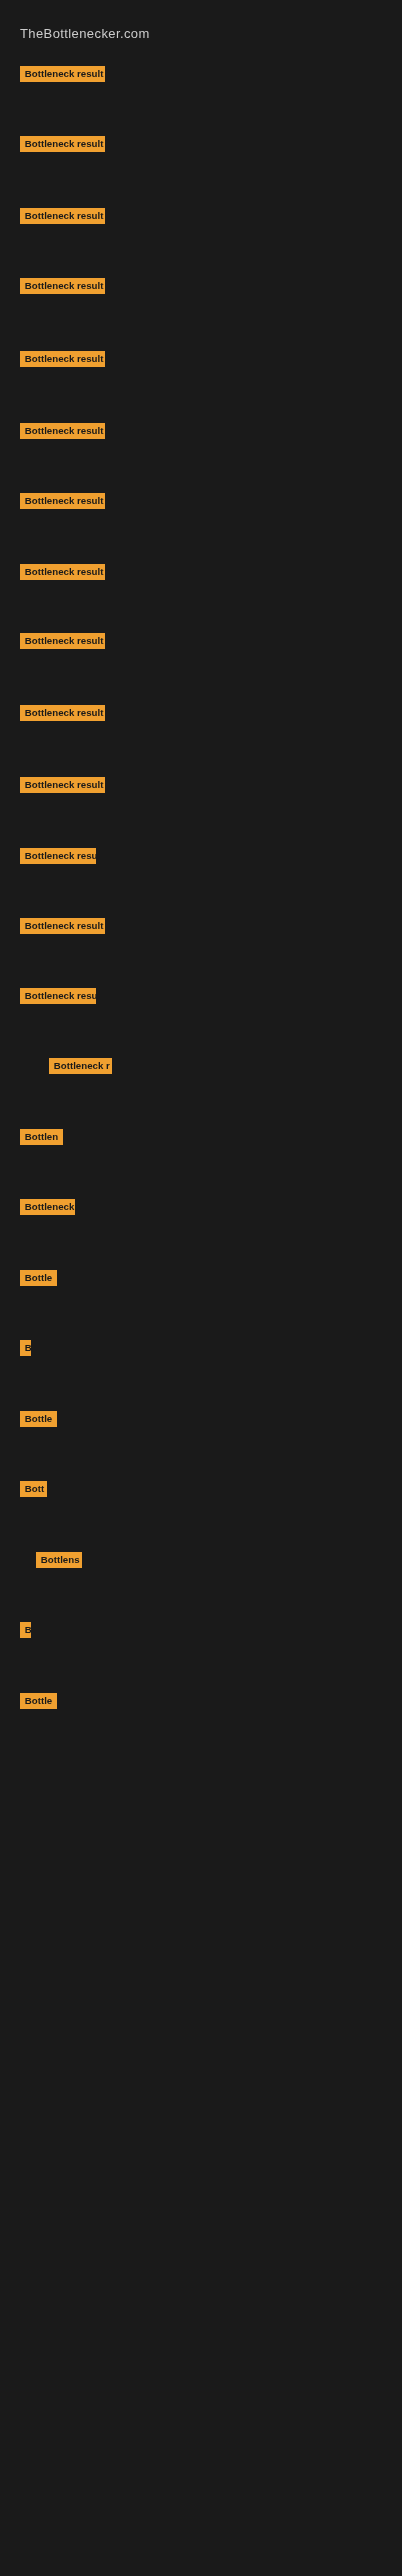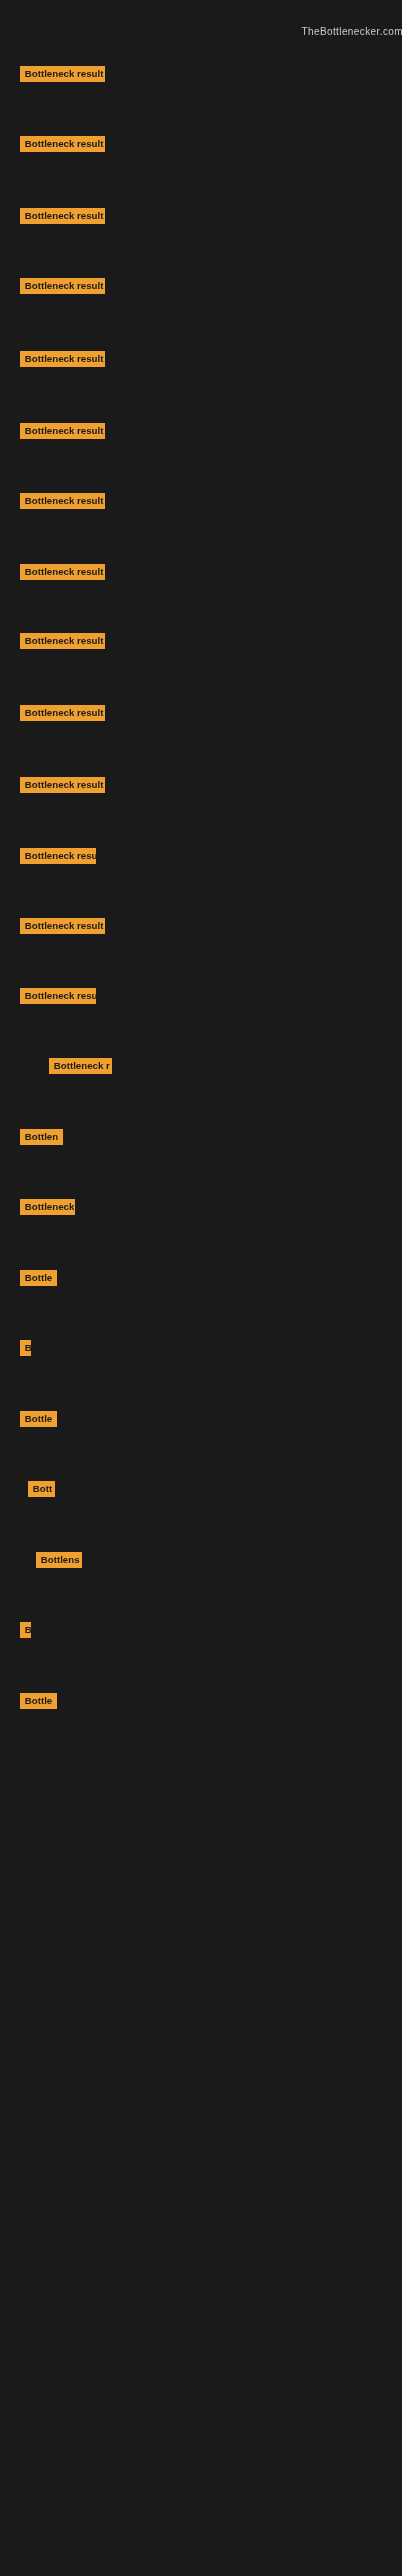--- a/index.html
+++ b/index.html
@@ -10,23 +10,23 @@
 
     body {
       width: 403px;
       min-height: 2576px;
       background-color: #1a1a1a;
       font-family: Arial, sans-serif;
       position: relative;
     }
 
     .site-title {
-      text-align: right;
+      text-align: left;
       color: #cccccc;
-      font-size: 10px;
+      font-size: 13px;
       padding: 6.4px 0 3.2px 0;
       letter-spacing: 0.4px;
     }
 
     .badge-container {
       position: absolute;
       left: 0;
     }
 
     .bottleneck-badge {
@@ -59,18 +59,18 @@
     <div class="badge-container" style="top: 757px; left: 0px;"><span class="bottleneck-badge" style="max-width: 85px;">Bottleneck result</span></div>
     <div class="badge-container" style="top: 828px; left: 0px;"><span class="bottleneck-badge" style="max-width: 76px;">Bottleneck resu</span></div>
     <div class="badge-container" style="top: 898px; left: 0px;"><span class="bottleneck-badge" style="max-width: 85px;">Bottleneck result</span></div>
     <div class="badge-container" style="top: 968px; left: 0px;"><span class="bottleneck-badge" style="max-width: 76px;">Bottleneck resu</span></div>
     <div class="badge-container" style="top: 1038px; left: 0px; margin-left: 29px;"><span class="bottleneck-badge" style="max-width: 63px;">Bottleneck r</span></div>
     <div class="badge-container" style="top: 1109px; left: 0px;"><span class="bottleneck-badge" style="max-width: 44px;">Bottlen</span></div>
     <div class="badge-container" style="top: 1179px; left: 0px;"><span class="bottleneck-badge" style="max-width: 55px;">Bottleneck</span></div>
     <div class="badge-container" style="top: 1250px; left: 0px;"><span class="bottleneck-badge" style="max-width: 37px;">Bottle</span></div>
     <div class="badge-container" style="top: 1320px; left: 0px;"><span class="bottleneck-badge" style="max-width: 11.3px;">B</span></div>
     <div class="badge-container" style="top: 1391px; left: 0px;"><span class="bottleneck-badge" style="max-width: 37px;">Bottle</span></div>
-    <div class="badge-container" style="top: 1461px; left: 8px;"><span class="bottleneck-badge" style="max-width: 27px;">Bott</span></div>
+    <div class="badge-container" style="top: 1461px; left: 0px;"><span class="bottleneck-badge" style="max-width: 27px;">Bott</span></div>
     <div class="badge-container" style="top: 1532px; left: 0px;"><span class="bottleneck-badge" style="max-width: 46px; margin-left: 16px;">Bottlens</span></div>
     <div class="badge-container" style="top: 1602px; left: 0px;"><span class="bottleneck-badge" style="max-width: 11.3px;">B</span></div>
     <div class="badge-container" style="top: 1673px; left: 0px;"><span class="bottleneck-badge" style="max-width: 37px;">Bottle</span></div>
   </div>
 
 
 </body></html>

